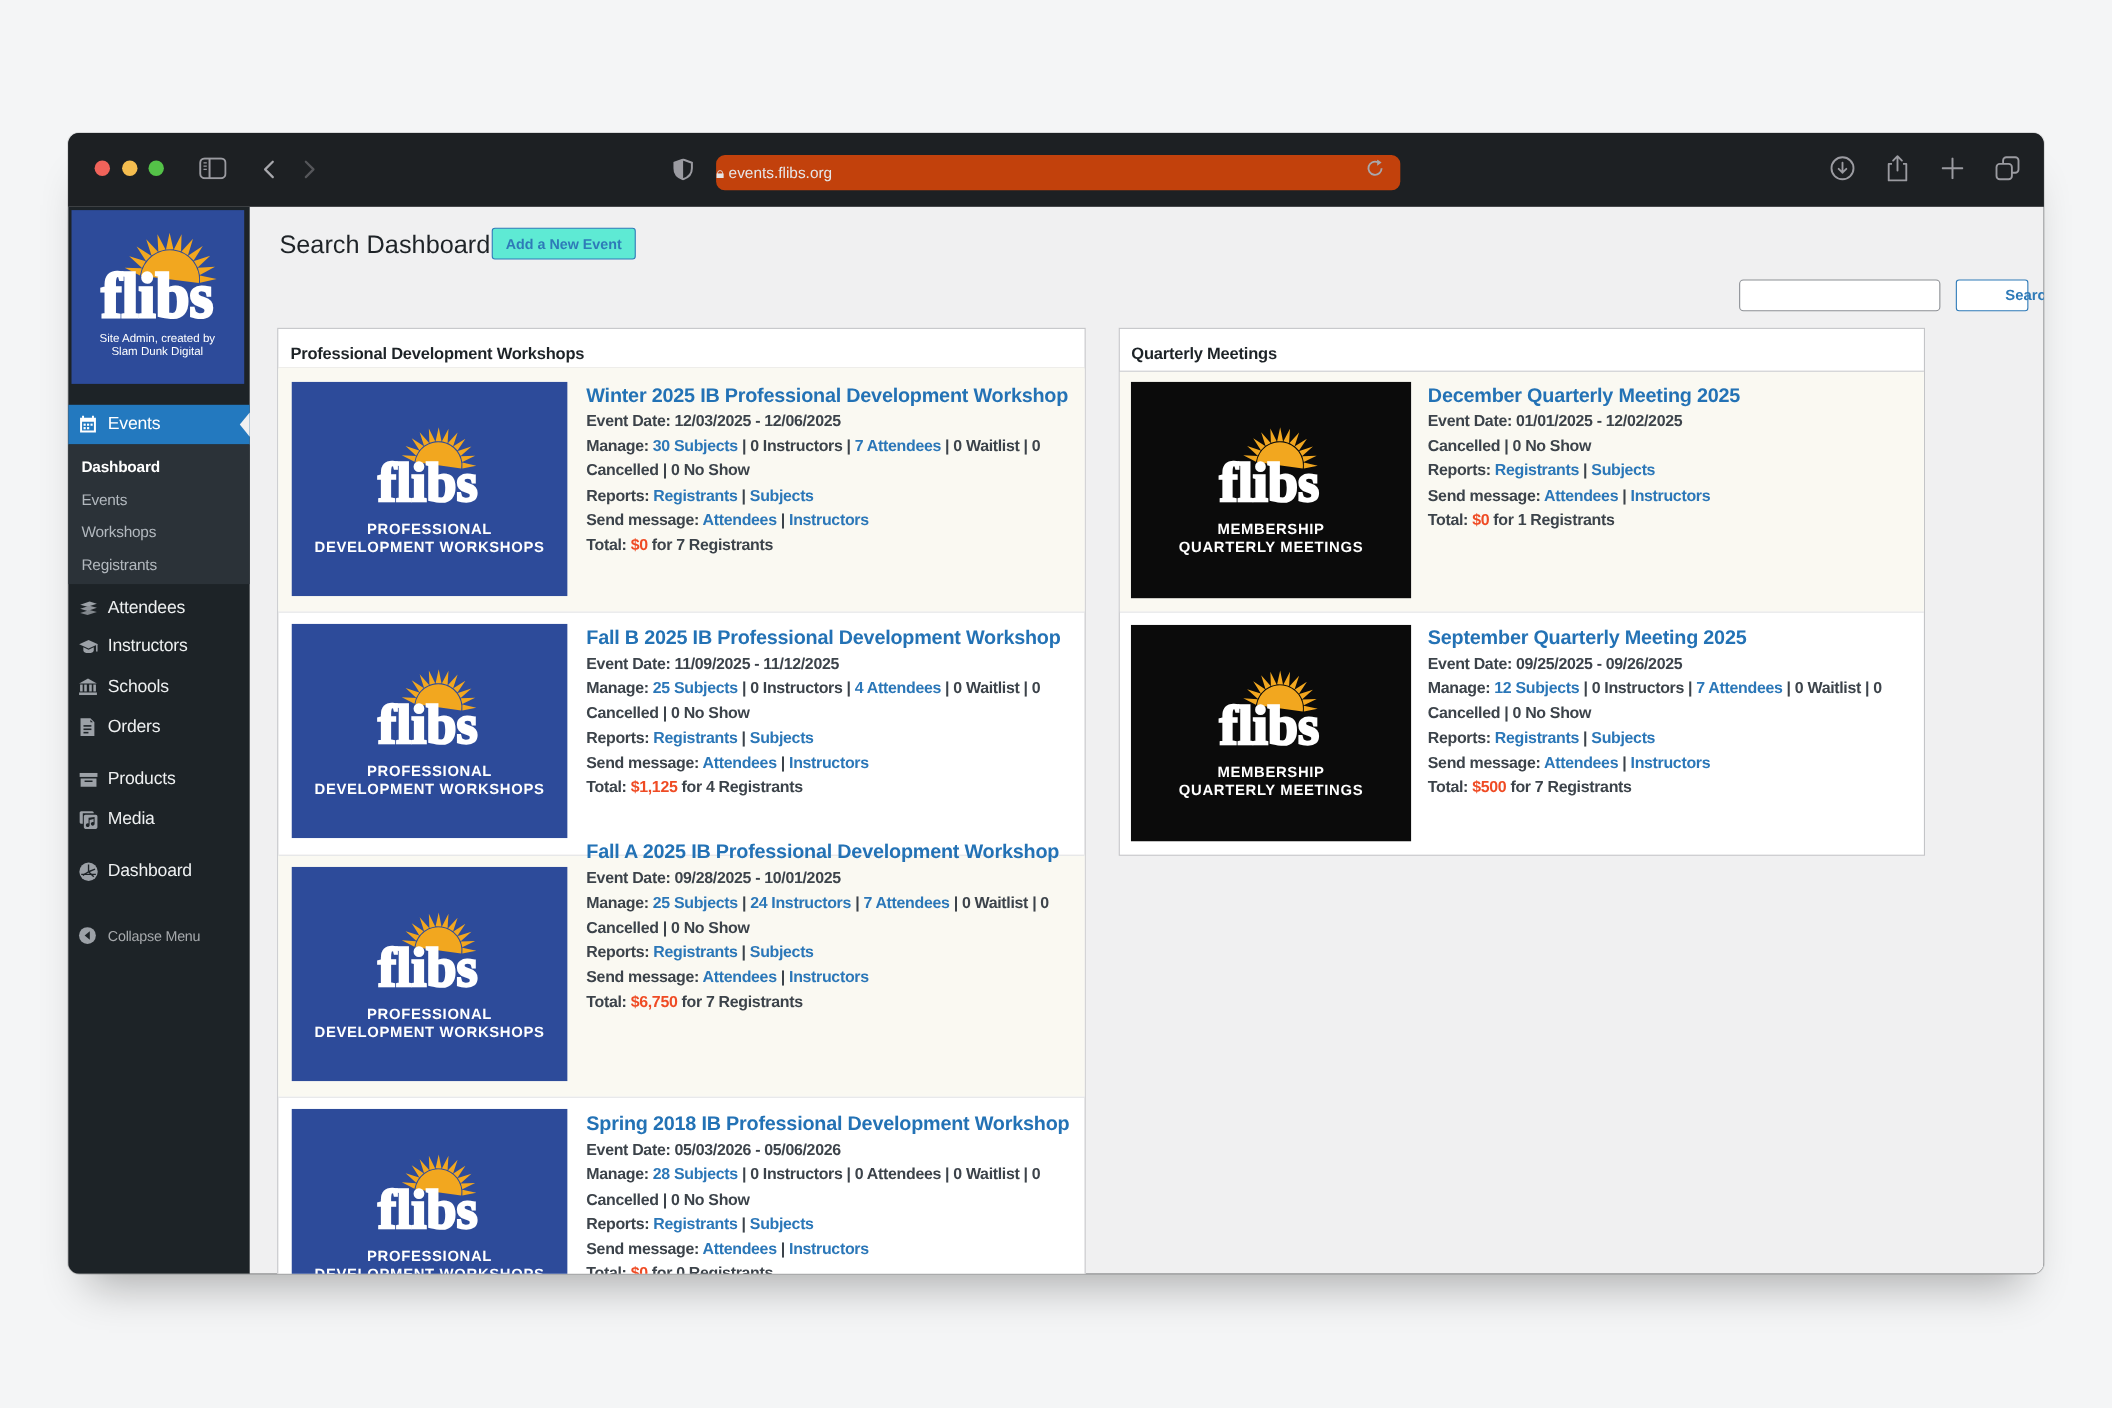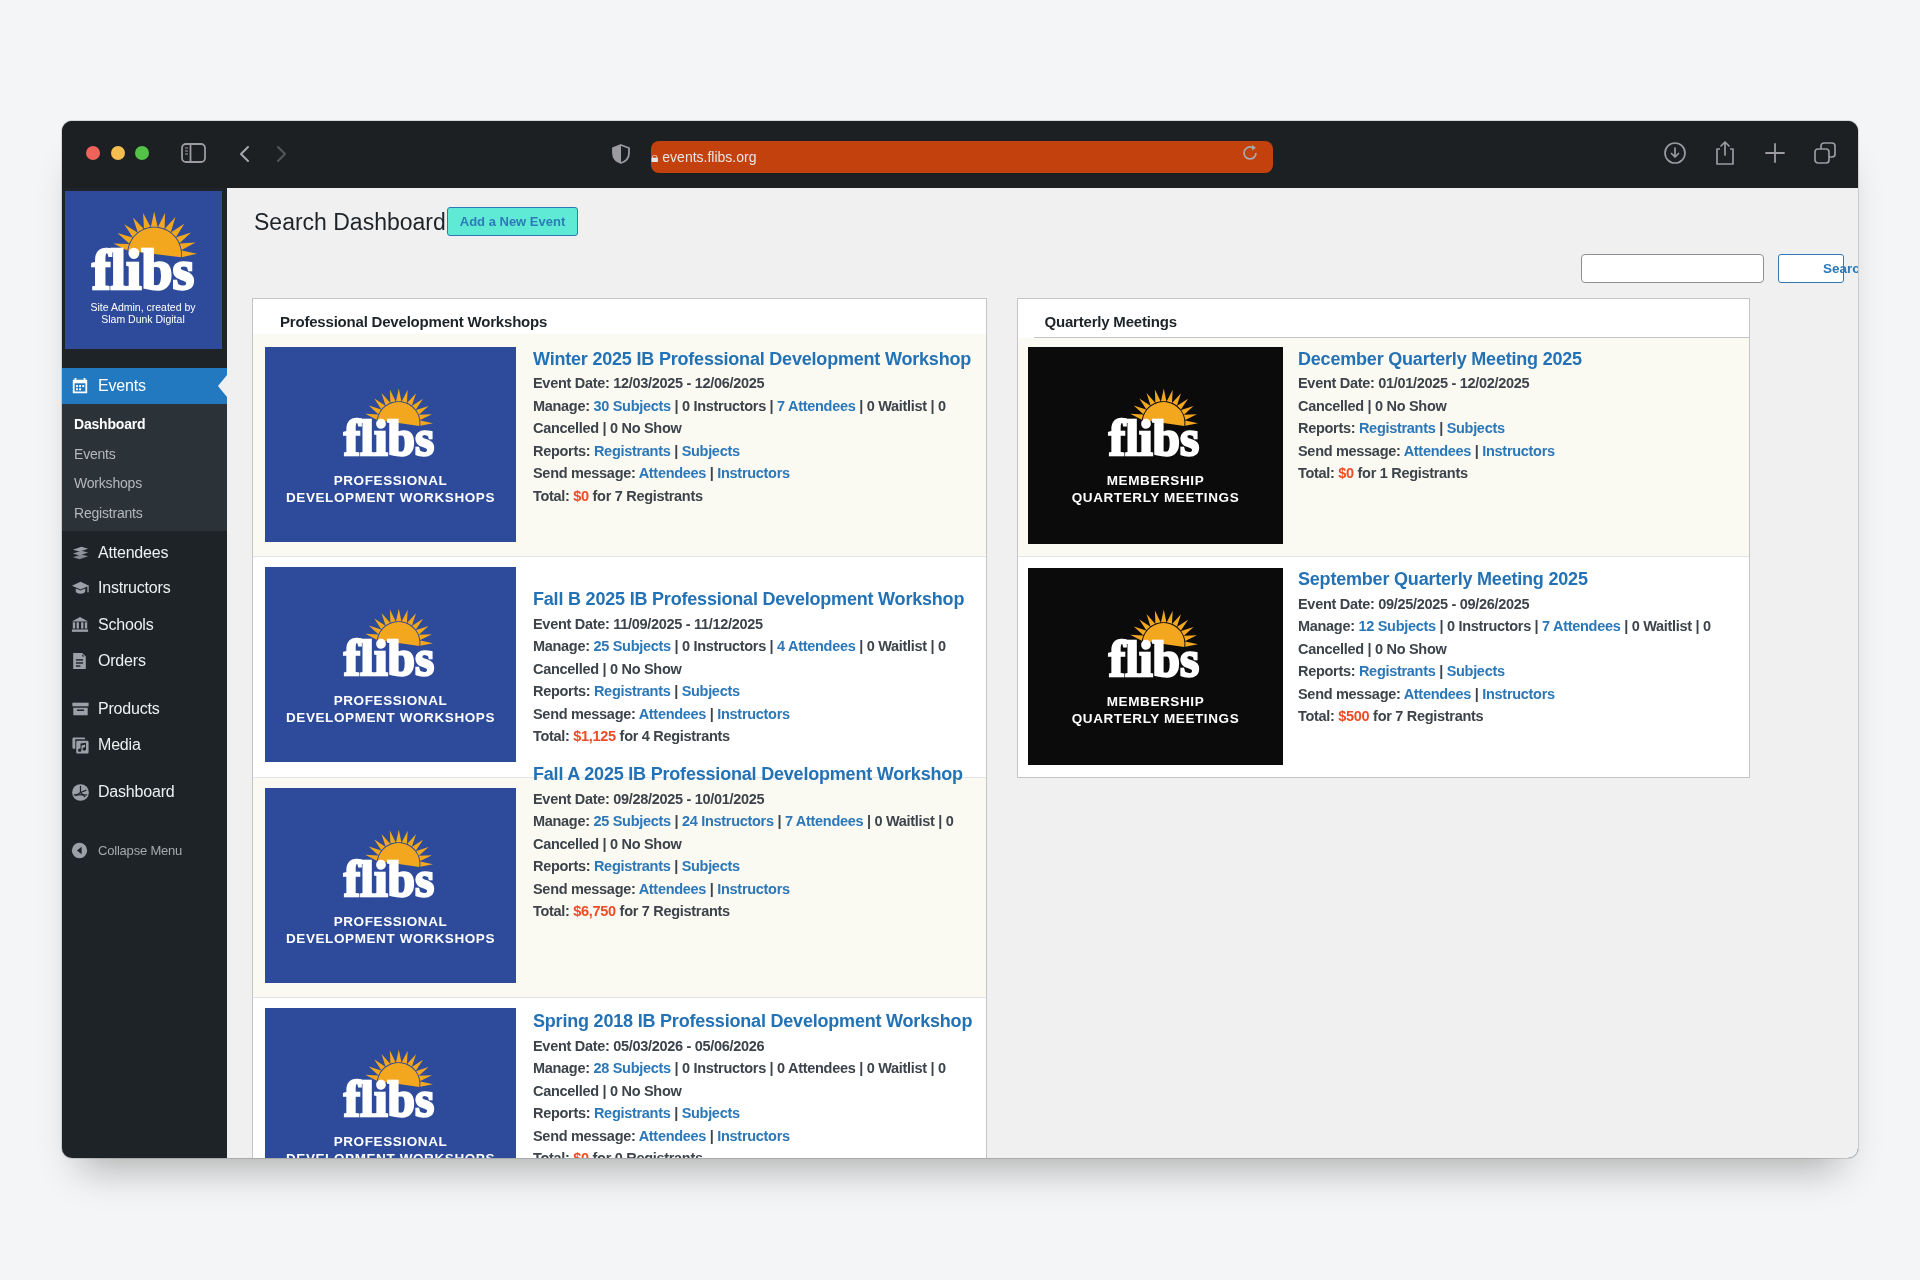--- a/index.html
+++ b/index.html
@@ -22,21 +22,21 @@
 #subm { position:absolute; left:0; top:216px; width:165px; height:127px; background:#2b3238; }
 .sitem { position:absolute; left:12px; font-size:14px; color:#b2b8be; height:29px; line-height:29px; letter-spacing:-0.2px; }
 #mactive { top:180px; background:#2379bf; color:#fff; }
 #mactive:after { content:""; position:absolute; right:0; top:7px; width:0; height:0; border-style:solid; border-width:11px 9px 11px 0; border-color:transparent #f0f0f1 transparent transparent; }
 
 h1 { position:absolute; left:192px; top:20.7px; font-size:23px; font-weight:normal; color:#1e2327; letter-spacing:0; }
 #addbtn { position:absolute; left:385px; top:19px; width:131px; height:29px; background:#5eead4; border:1px solid #2e7ab8; border-radius:3px; color:#2e7ab8; font-size:13px; font-weight:bold; text-align:center; line-height:27px; }
 #srchin { position:absolute; left:1519px; top:66px; width:183px; height:29px; background:#fff; border:1px solid #8c8f94; border-radius:4px; }
 #srchbtn { position:absolute; left:1716px; top:66px; width:66px; height:29px; background:#fff; border:1px solid #2e7ab8; border-radius:3px; color:#2e7ab8; font-size:13.5px; font-weight:bold; text-align:center; line-height:27px;padding-left:44px; }
 
-.panel { position:absolute; background:#fff; border:1px solid #c3c4c7;padding-left:16px; }
+.panel { position:absolute; background:#fff; border:1px solid #c3c4c7; }
 #panL { left:190px; top:110px; width:735px; height:880px; }
 #panR { left:954.5px; top:110px; width:733px; height:480px; }
 .phead { height:36px; line-height:45px; padding-left:11px; font-size:15px; font-weight:bold; color:#1d2327; border-bottom:1px solid #c3c4c7; letter-spacing:-0.2px; }
 .card { position:absolute; }
 .codd { background:#faf9f2; }
 .csep { border-top:1px solid #e3e4e6; }
 .img { position:absolute; }
 .ct { position:absolute; width:470px; }
 .ct .t { font-size:18px; line-height:25.7px; font-weight:bold; color:#2372b5; letter-spacing:-0.2px; }
 .ct .l { font-size:14.5px; line-height:22.45px; font-weight:bold; color:#3c434a; letter-spacing:-0.3px; }
@@ -281,21 +281,21 @@
 
     <div class="ct" style="left:471px;top:158.6px;">
       <div class="t">Winter 2025 IB Professional Development Workshop</div>
       <div class="l">Event Date: 12/03/2025 - 12/06/2025</div>
       <div class="l">Manage: <a>30 Subjects</a> | 0 Instructors | <a>7 Attendees</a> | 0 Waitlist | 0</div>
       <div class="l">Cancelled | 0 No Show</div>
       <div class="l">Reports: <a>Registrants</a> | <a>Subjects</a></div>
       <div class="l">Send message: <a>Attendees</a> | <a>Instructors</a></div>
       <div class="l">Total: <span class="red">$0</span> for 7 Registrants</div>
     </div>
-    <div class="ct" style="left:471px;top:379.3px;margin-top:20px;">
+    <div class="ct" style="left:471px;top:379.3px;">
       <div class="t">Fall B 2025 IB Professional Development Workshop</div>
       <div class="l">Event Date: 11/09/2025 - 11/12/2025</div>
       <div class="l">Manage: <a>25 Subjects</a> | 0 Instructors | <a>4 Attendees</a> | 0 Waitlist | 0</div>
       <div class="l">Cancelled | 0 No Show</div>
       <div class="l">Reports: <a>Registrants</a> | <a>Subjects</a></div>
       <div class="l">Send message: <a>Attendees</a> | <a>Instructors</a></div>
       <div class="l">Total: <span class="red">$1,125</span> for 4 Registrants</div>
     </div>
     <div class="ct" style="left:471px;top:574px;">
       <div class="t">Fall A 2025 IB Professional Development Workshop</div>

